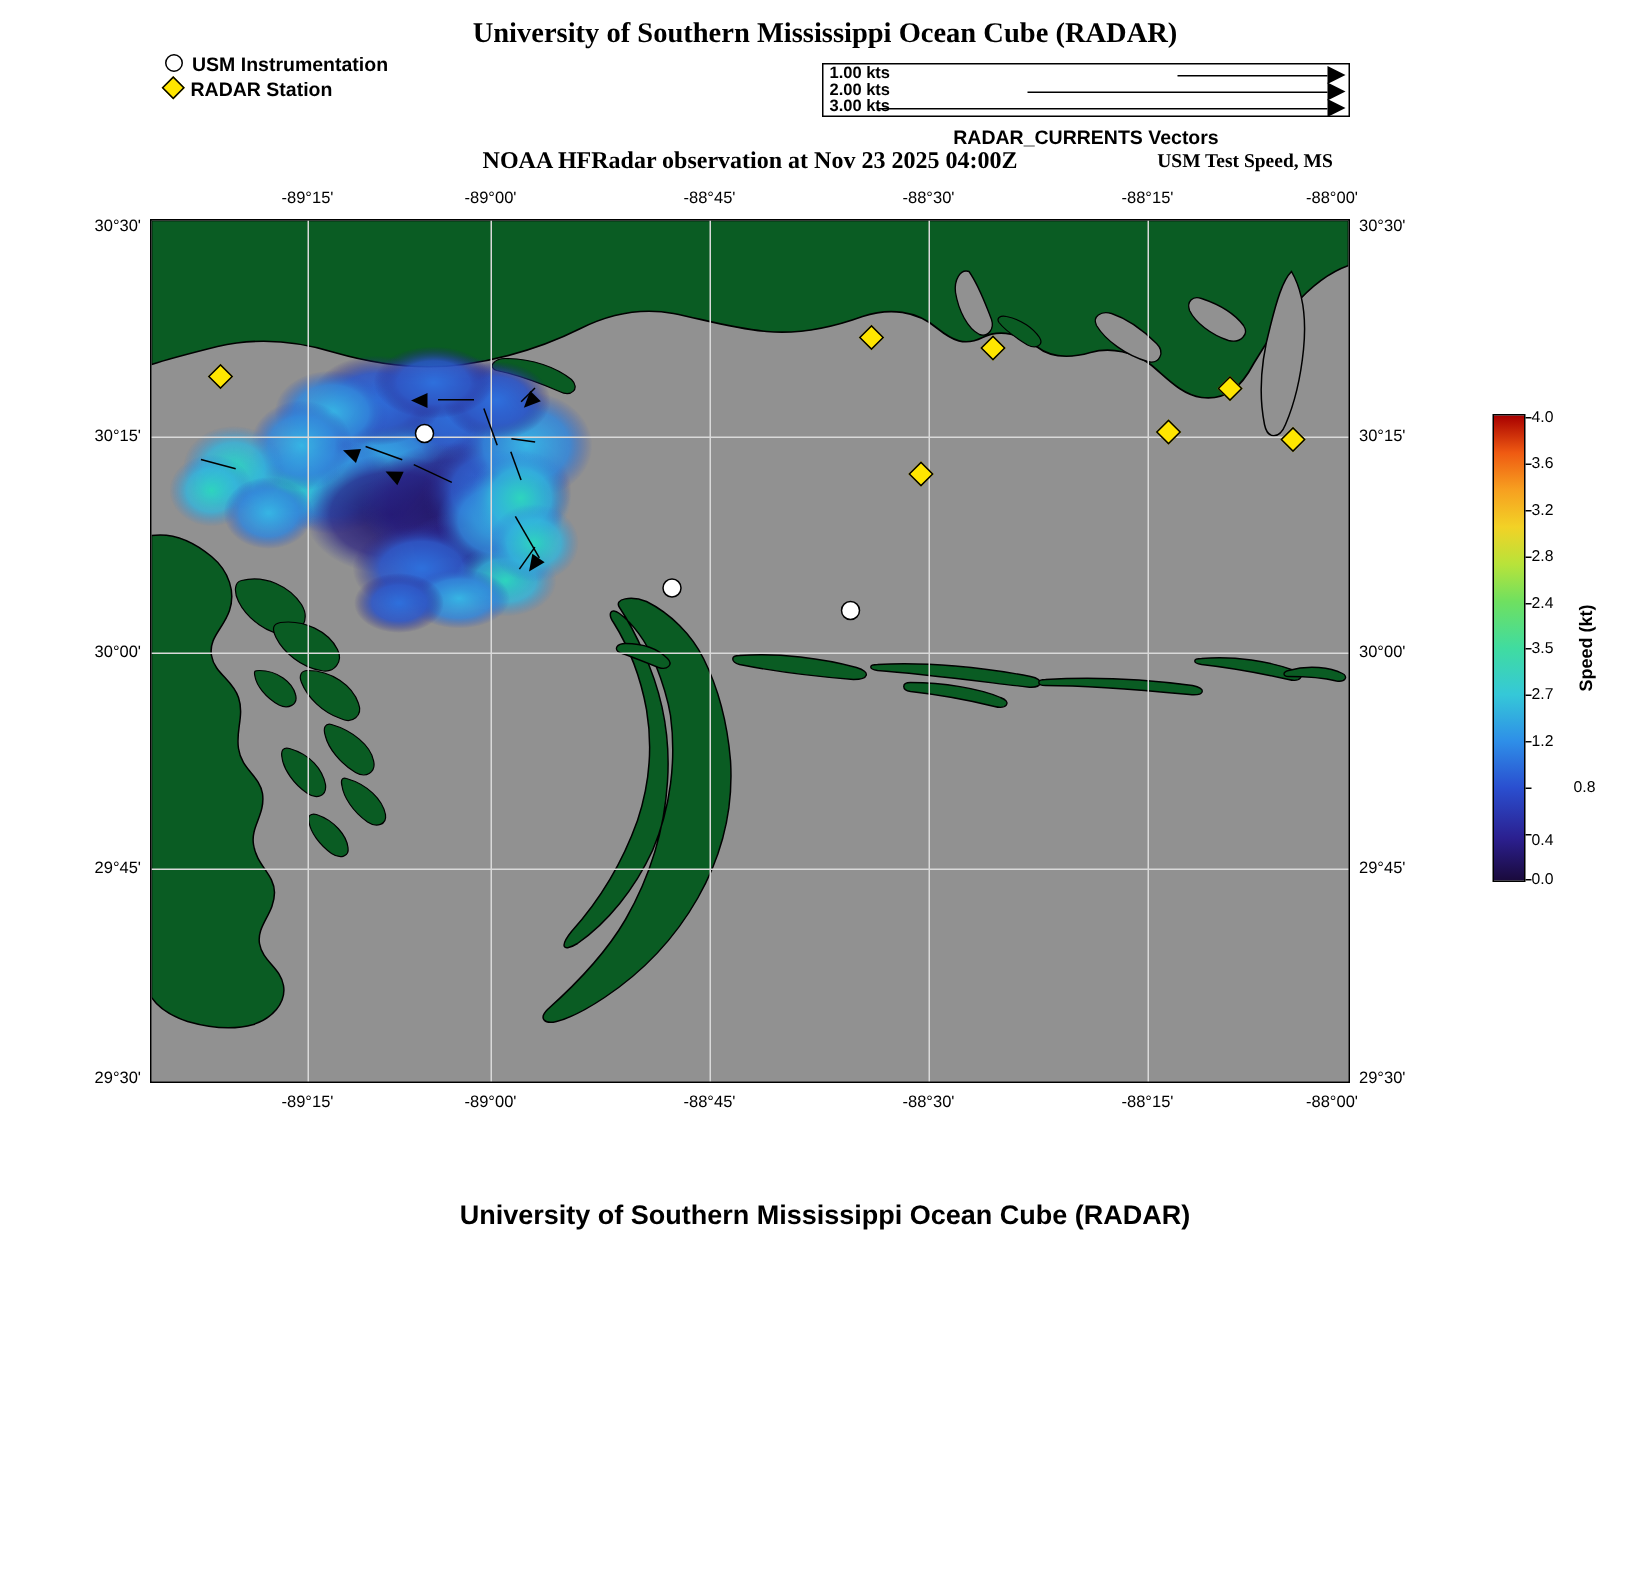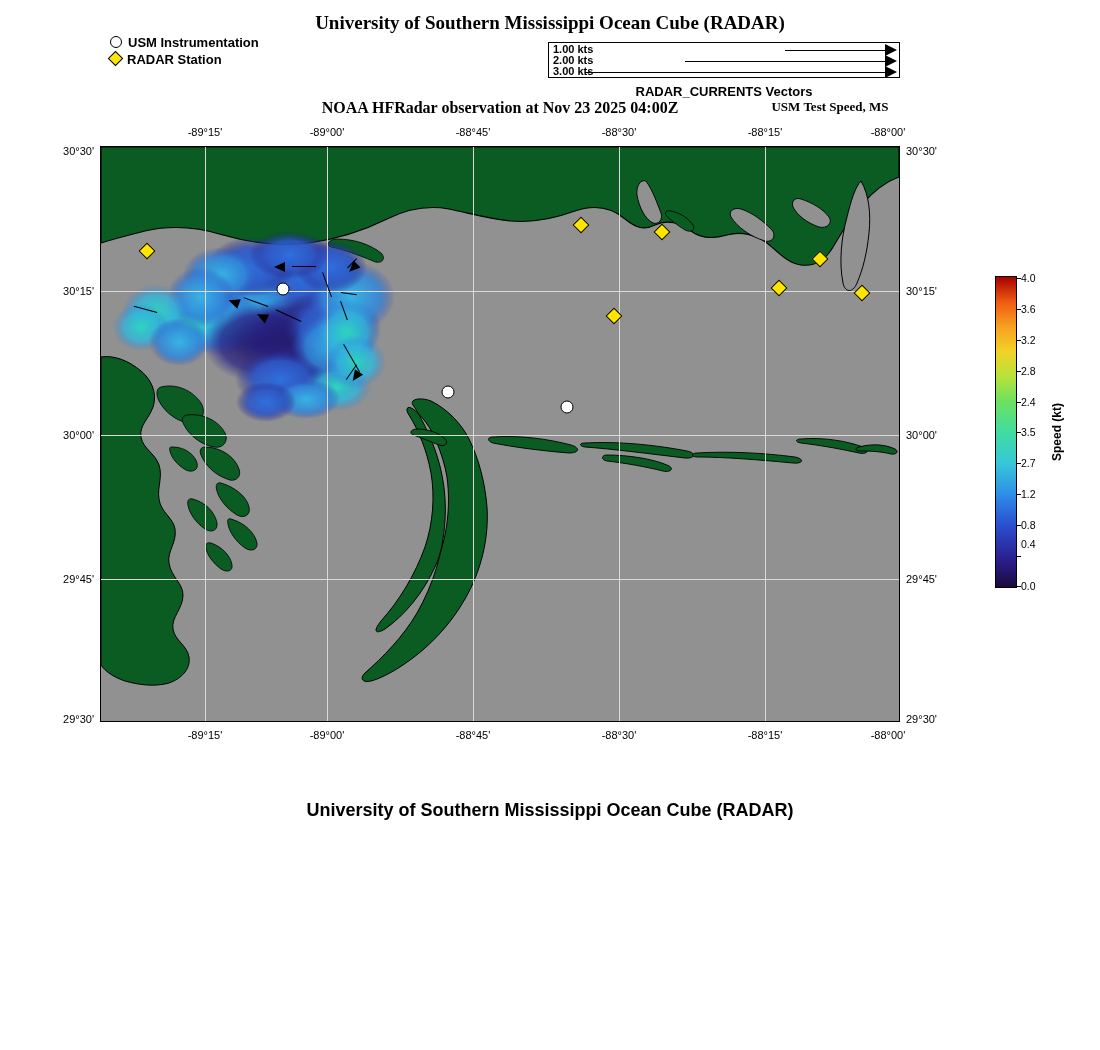--- a/index.html
+++ b/index.html
@@ -557,20 +557,20 @@
   <div class="cb-tickmark" style="top:310px;"></div>
 
   <div class="cb-tick" style="top:2px;">4.0</div>
   <div class="cb-tick" style="top:33px;">3.6</div>
   <div class="cb-tick" style="top:64px;">3.2</div>
   <div class="cb-tick" style="top:95px;">2.8</div>
   <div class="cb-tick" style="top:126px;">2.4</div>
   <div class="cb-tick" style="top:156px;">3.5</div>
   <div class="cb-tick" style="top:187px;">2.7</div>
   <div class="cb-tick" style="top:218px;">1.2</div>
-  <div class="cb-tick" style="top:249px;">0.8</div>
-  <div class="cb-tick" style="top:268px;">0.4</div>
+  <div class="cb-tick" style="top:249px;margin-left:28px;">0.8</div>
+  <div class="cb-tick" style="top:284px;">0.4</div>
   <div class="cb-tick" style="top:310px;">0.0</div>
 
   <div id="colorbar-label">Speed (kt)</div>
 </div>
 
 <div class="abs" id="bottom-title">University of Southern Mississippi Ocean Cube (RADAR)</div>
 
 </body></html>

